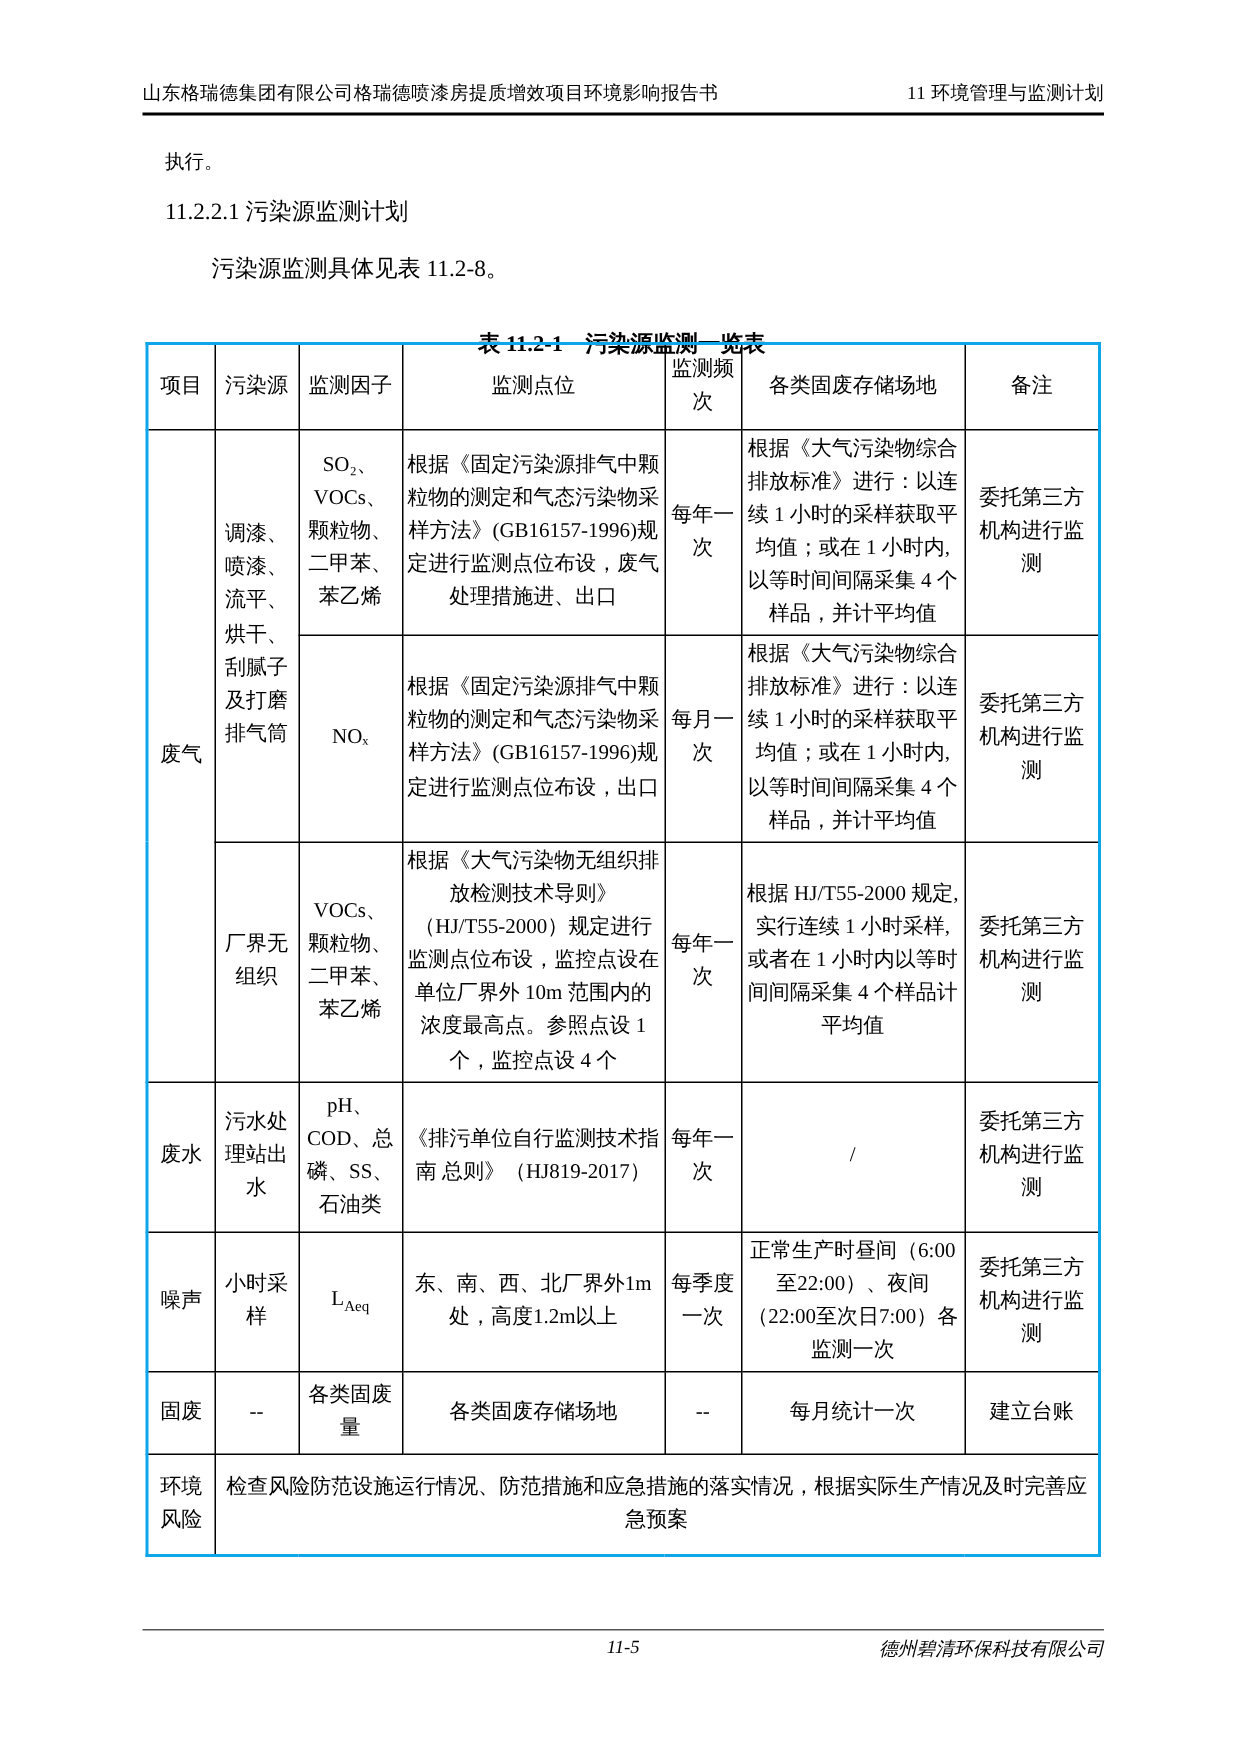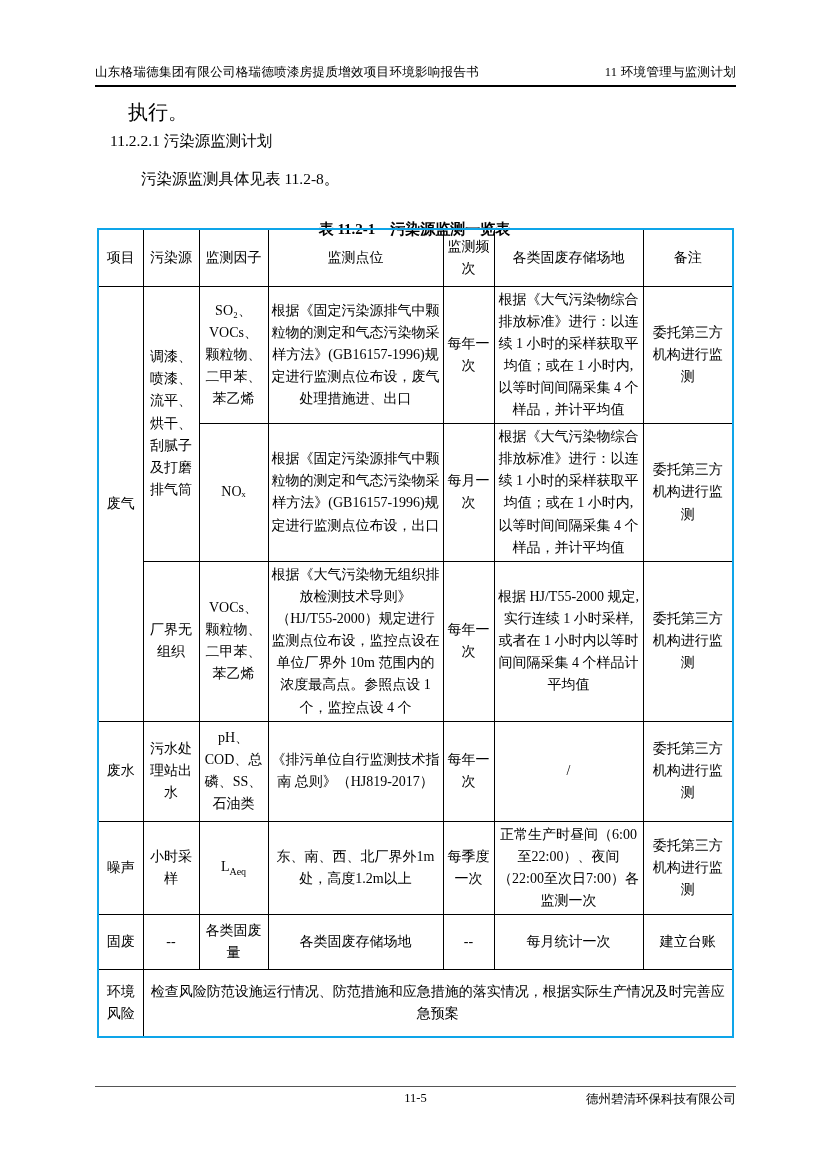--- a/index.html
+++ b/index.html
@@ -6,29 +6,29 @@
   html, body {
     margin: 0; padding: 0;
     width: 827px; height: 1169px;
     background: #ffffff;
     color: #000000;
     font-family: "Liberation Serif", "DejaVu Serif", serif;
   }
   .page { position: relative; width: 827px; height: 1169px; background: #fff; overflow: hidden; }
 
   .page-header {
-    position: absolute; top: 64px; left: 95px; width: 641px;
+    position: absolute; top: 54px; left: 95px; width: 641px;
     display: flex; justify-content: space-between; align-items: flex-end;
     border-bottom: 2px solid #000; padding-bottom: 4px;
     font-size: 12.5px; letter-spacing: 0.3px;
   }
   .page-header .hl { white-space: nowrap; }
   .page-header .hr { white-space: nowrap; }
 
-  .intro-text { position: absolute; top: 99px; left: 128px; font-size: 20px; }
+  .intro-text { position: absolute; top: 99px; left: 110px; font-size: 13px; }
   .section-heading { position: absolute; top: 131px; left: 110px; font-size: 15.5px; font-weight: normal; margin: 0; }
   .body-paragraph { position: absolute; top: 169px; left: 141px; font-size: 15.5px; }
   .table-caption { position: absolute; top: 200px; left: 97px; width: 635px; text-align: center; font-weight: bold; font-size: 15px; margin-top: 20px; }
 
   table.monitoring {
     position: absolute; top: 228px; left: 97px; width: 635px;
     border-collapse: collapse; table-layout: fixed;
     font-size: 14px; border: 2px solid #0ea5e9;
   }
   table.monitoring th, table.monitoring td {
@@ -37,21 +37,21 @@
     padding: 2px 3px;
     font-weight: normal;
     line-height: 1.58;
     overflow-wrap: break-word;
   }
   table.monitoring sub { font-size: 10px; }
 
   .page-footer {
     position: absolute; top: 1086px; left: 95px; width: 641px;
     border-top: 1.5px solid #555; padding-top: 4px;
-    font-size: 12.5px; text-align: right; 
+    font-size: 12.5px; text-align: right; font-style: italic; 
   }
   .page-footer .page-num {
     position: absolute; left: 0; right: 0; top: 4px;
     text-align: center;
   }
 </style>
 </head>
 <body>
 
 <div class="page">

